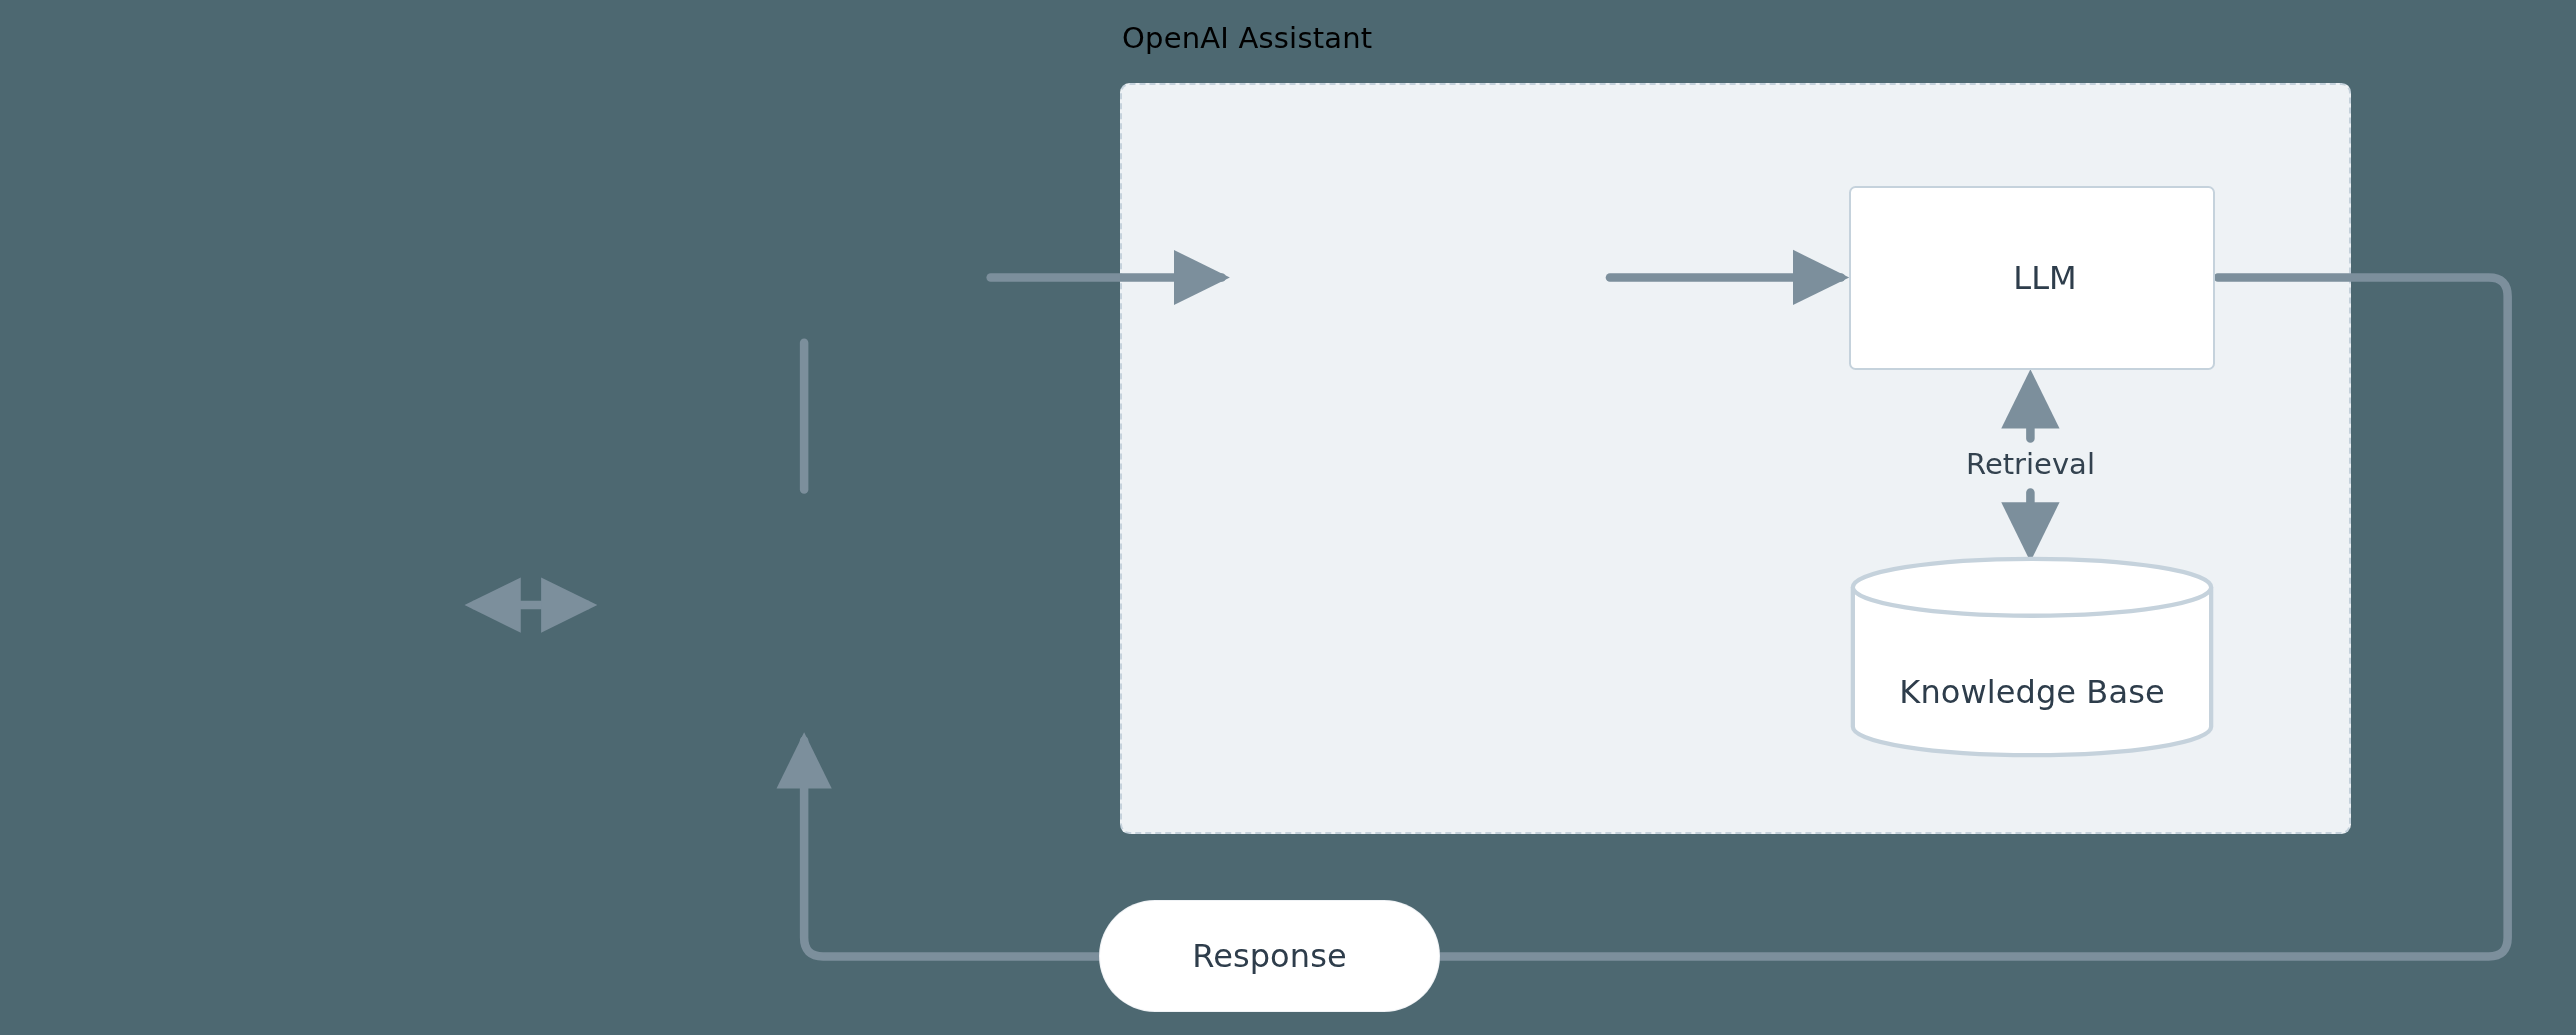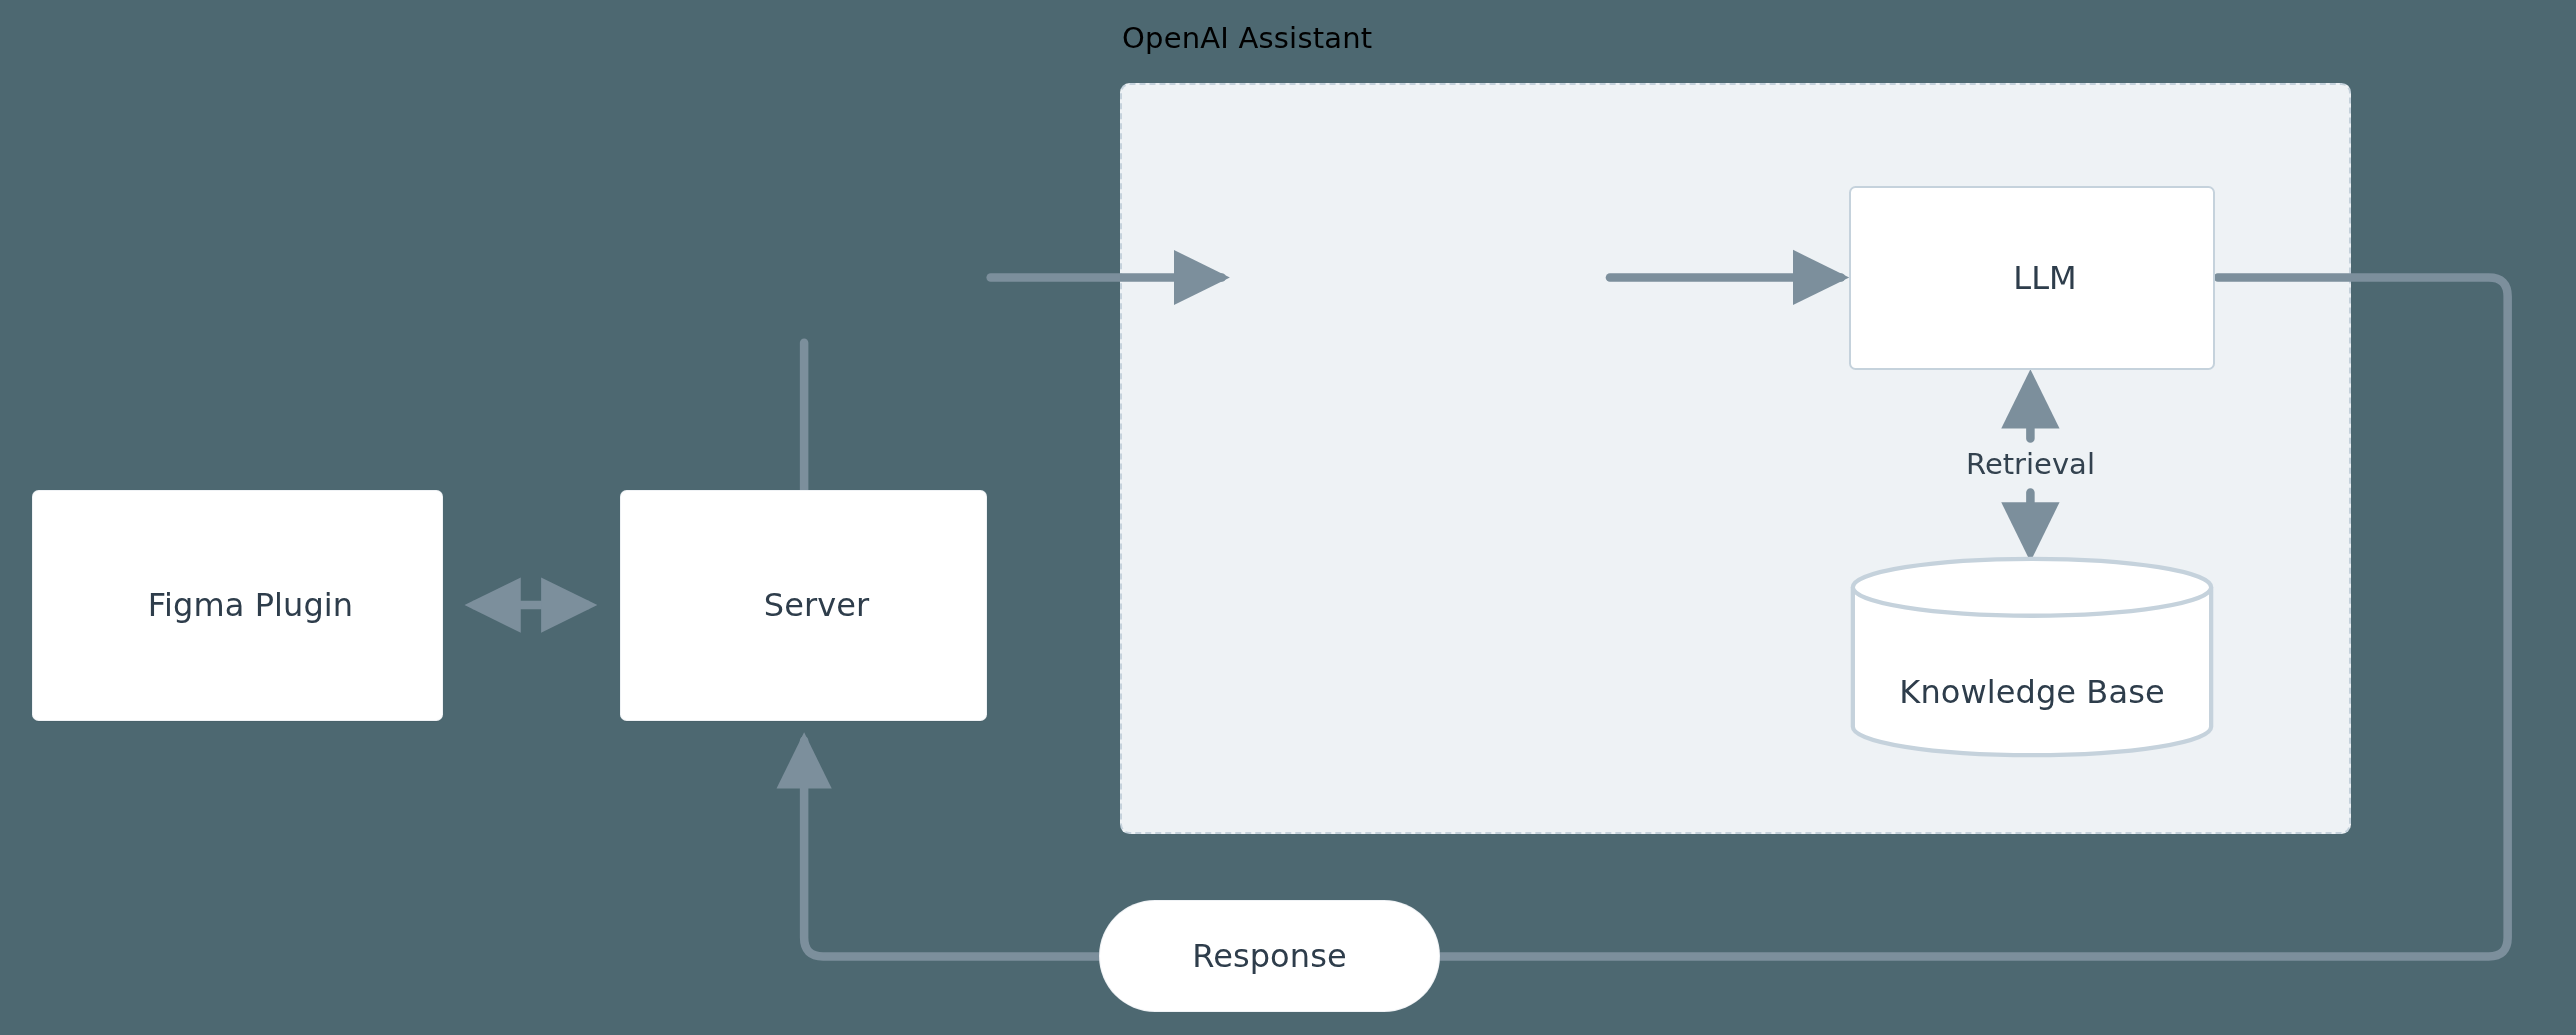--- a/index.html
+++ b/index.html
@@ -179,27 +179,21 @@
     <line x1="2144" y1="463" x2="2144" y2="399" stroke="#7c8f9c" stroke-width="9" stroke-linecap="round" stroke-dasharray="14 26" marker-end="url(#arrow-end-d)"></line>
     <line x1="2144" y1="520" x2="2144" y2="584" stroke="#7c8f9c" stroke-width="9" stroke-linecap="round" stroke-dasharray="14 26" marker-end="url(#arrow-end-d)"></line>
 
      right, down, left to Response (plain line) --&gt;
     <path d="M 2342 293 L 2628 293 Q 2648 293 2648 313 L 2648 990 Q 2648 1010 2628 1010 L 1512 1010" fill="none" stroke="#7c8f9c" stroke-width="9" stroke-linecap="round"></path>
 
      left, up into Server (arrow) --&gt;
     <path d="M 1168 1010 L 869 1010 Q 849 1010 849 990 L 849 782" fill="none" stroke="#7c8f9c" stroke-width="9" stroke-linecap="round" marker-end="url(#arrow-end)"></path>
   </svg>
 
-  <div class="node rect plain" id="node-figma-plugin">
-    <span>Figma Plugin</span>
-  </div>
-
-  <div class="node rect plain" id="node-server">
-    <span>Server</span>
-  </div>
+
 
 
 
   <div class="node rect bordered" id="node-llm">
     <span>LLM</span>
   </div>
 
   <div class="node" id="node-knowledge-base">
     <svg class="cyl-shape" viewBox="0 0 384 213" preserveAspectRatio="none">
       <path d="M 3 33 L 3 180 A 189 30 0 0 0 381 180 L 381 33 A 189 30 0 0 0 3 33 Z" fill="#ffffff" stroke="#c5d2dc" stroke-width="4.5"></path>

